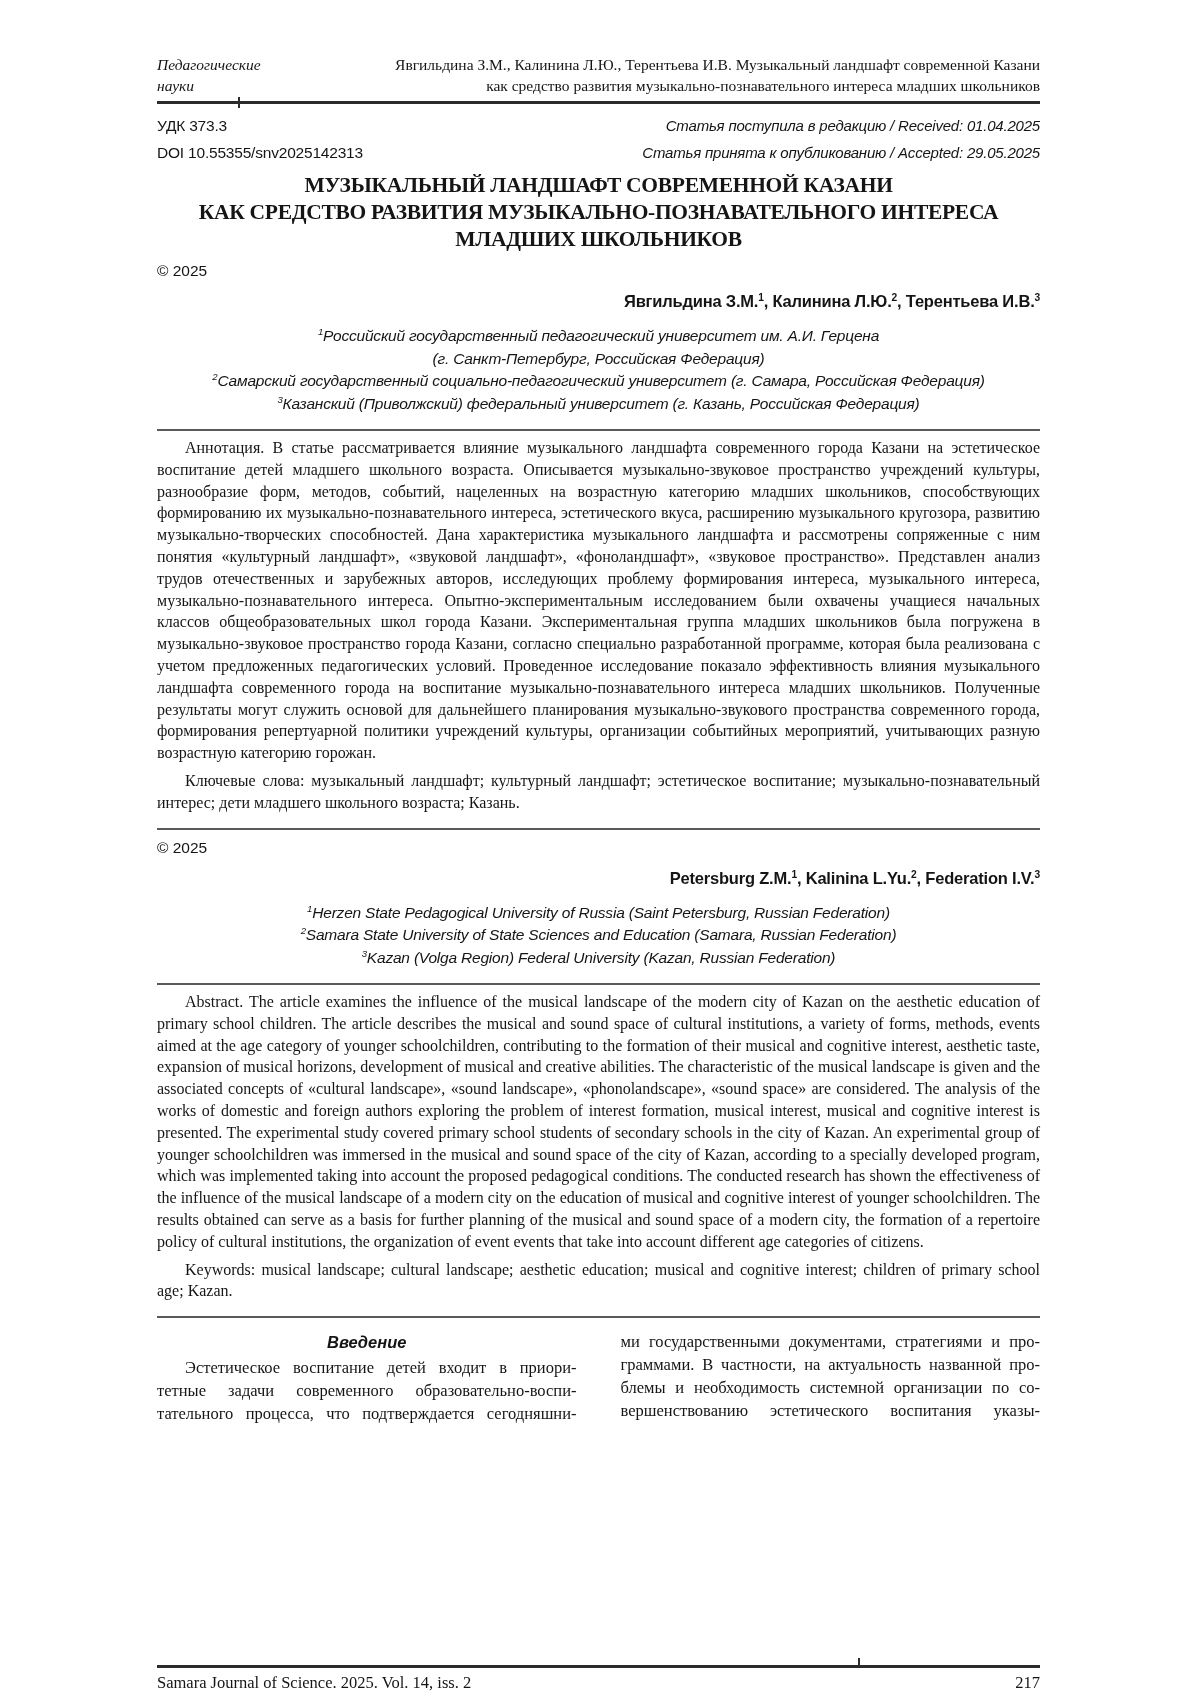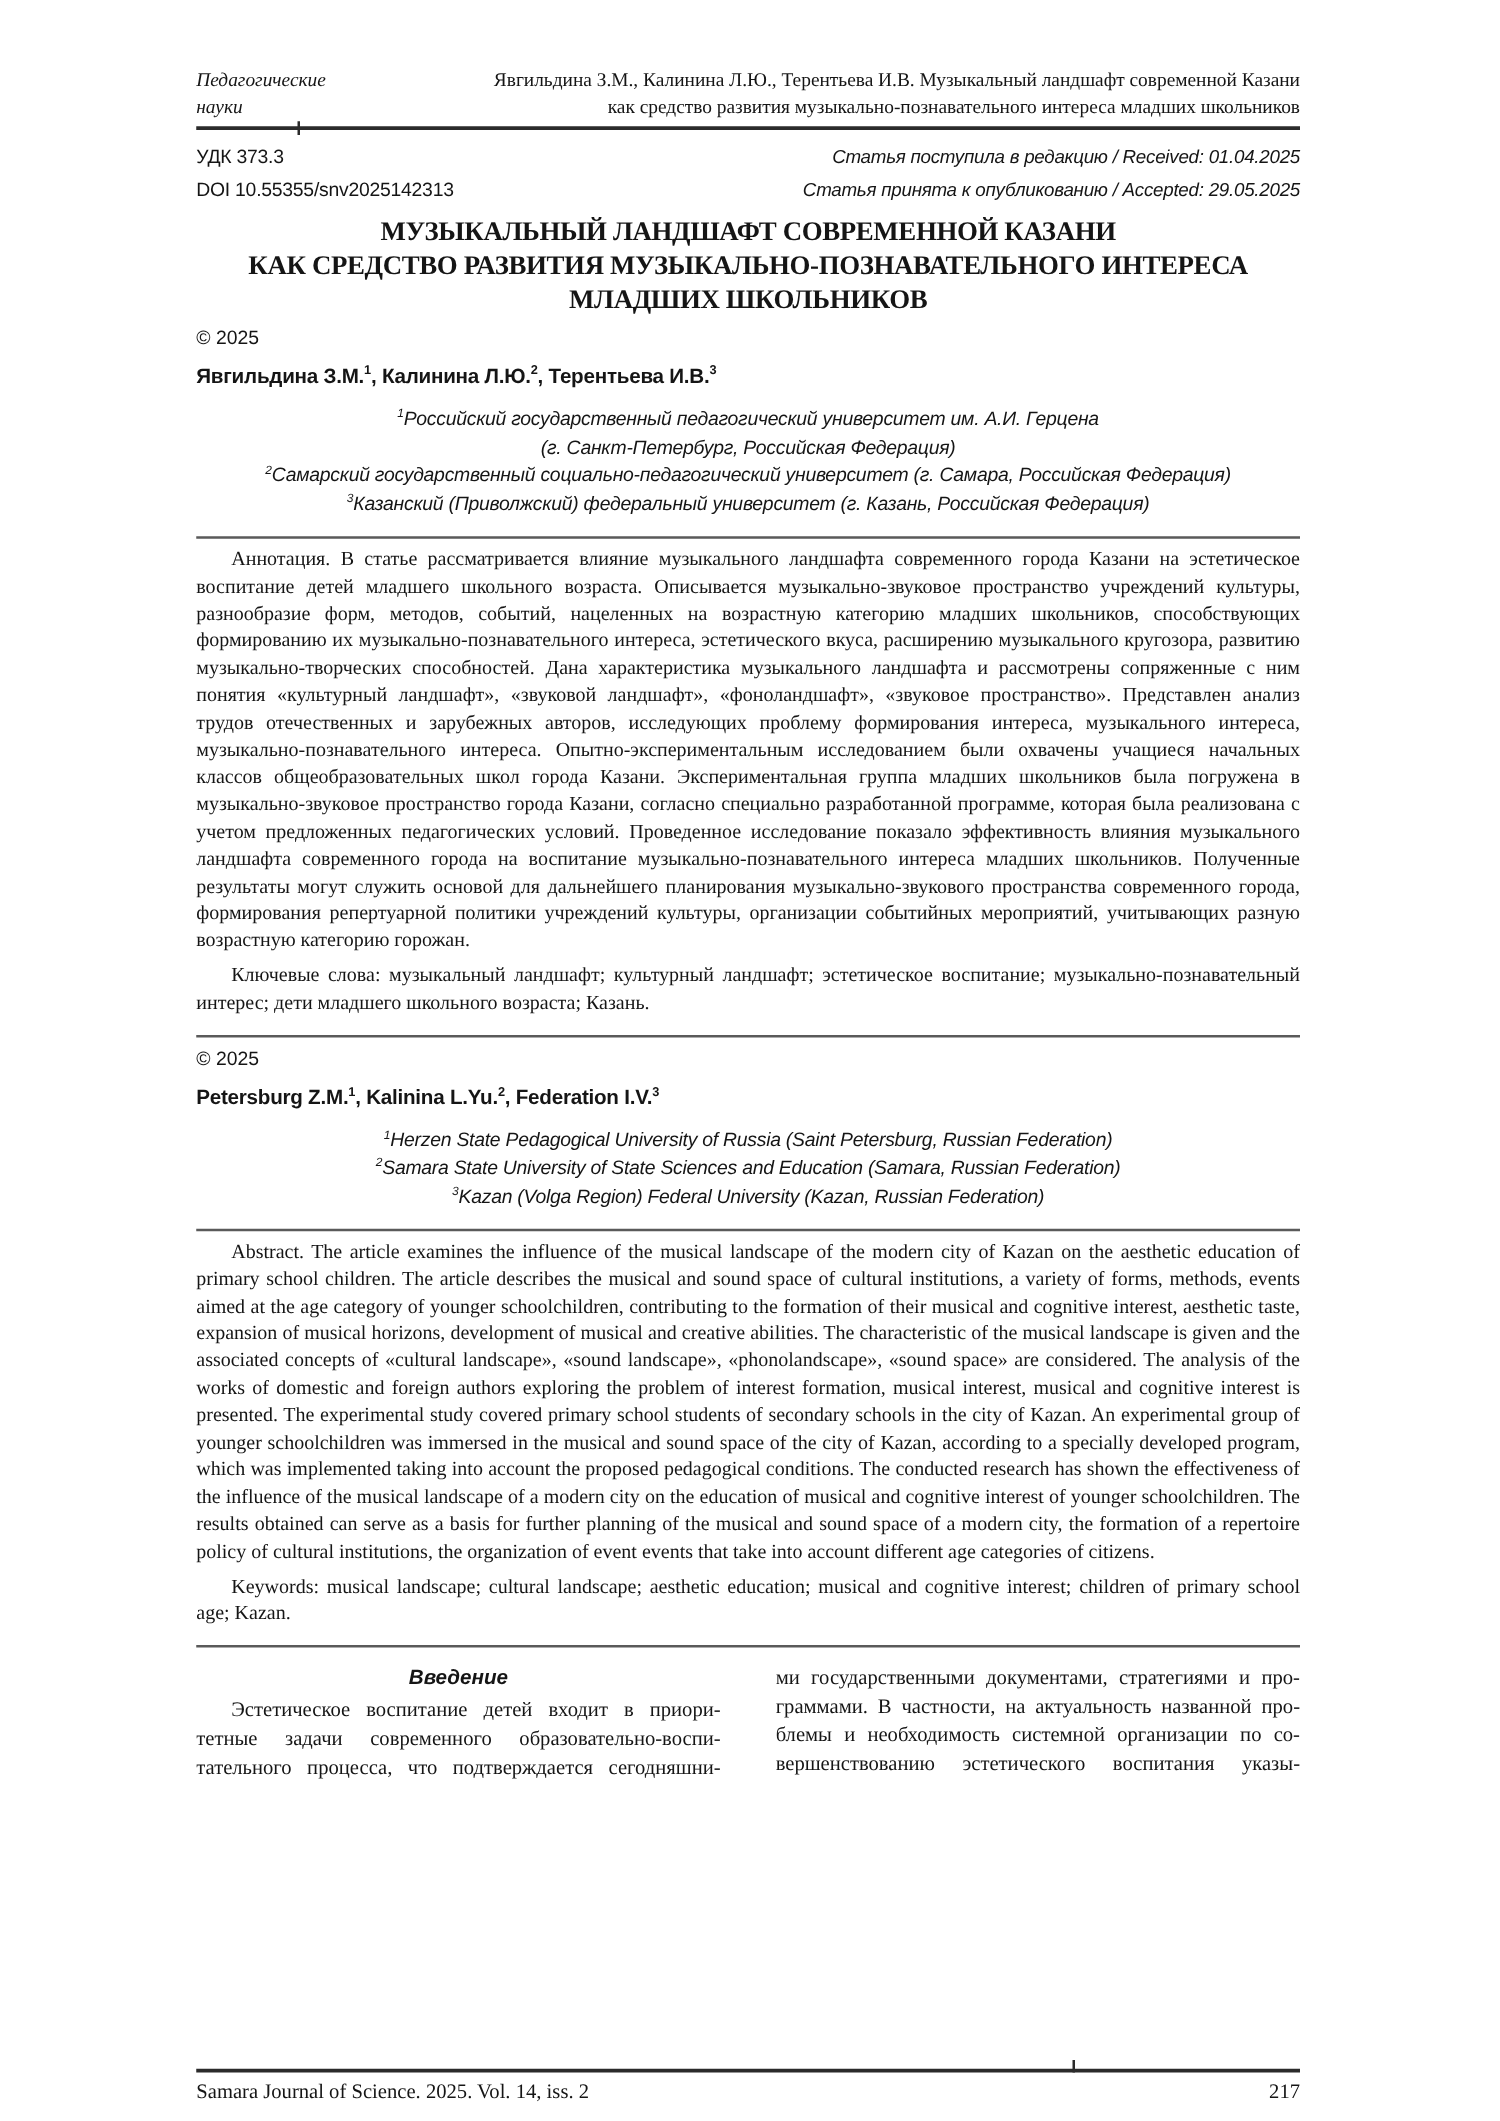--- a/index.html
+++ b/index.html
@@ -24,39 +24,39 @@
 
   
   .meta { margin-top:13px; font-family:"Liberation Sans", sans-serif; }
   .meta-row { display:flex; justify-content:space-between; align-items:baseline; margin-bottom:9px; }
   .meta-left { font-size:15.5px; letter-spacing:-0.2px; }
   .meta-right { font-size:15px; font-style:italic; letter-spacing:-0.2px; }
 
   
   .art-title { margin-top:10px; text-align:center; font-weight:bold; font-size:21.5px; line-height:27px; letter-spacing:-0.3px; }
   .copyright { margin-top:9px; font-family:"Liberation Sans", sans-serif; font-size:15.5px; }
-  .authors { margin-top:12px; text-align:left; font-family:"Liberation Sans", sans-serif; font-weight:bold; font-size:16.5px; letter-spacing:-0.2px; }
+  .authors { margin-top:12px; text-align:right; font-family:"Liberation Sans", sans-serif; font-weight:bold; font-size:16.5px; letter-spacing:-0.2px; }
   .affils { margin-top:14px; text-align:center; font-family:"Liberation Sans", sans-serif; font-style:italic; font-size:15.5px; line-height:22.5px; letter-spacing:-0.2px; }
   sup { font-size:0.62em; line-height:0; }
 
   .rule-thin { height:2px; background:#5a5a5a; margin-top:14px; }
 
   
   .para { margin-top:6px; font-size:16px; line-height:21.8px; text-align:justify; text-indent:28px; }
   .ilead { }
 
   
   .twocol { display:flex; gap:44px; margin-top:13px; }
   .col { flex:1; min-width:0; }
   .intro-heading { text-align:center; font-family:"Liberation Sans", sans-serif; font-weight:bold; font-style:italic; font-size:16.5px; line-height:23px; margin-bottom:3px; }
   .jline { font-size:16.5px; line-height:22.8px; text-align:justify; text-align-last:justify; white-space:nowrap; overflow:hidden; }
   .jline.indent { padding-left:28px; }
 
   
-  .footer { position:absolute; left:157px; right:160px; bottom:12px; background:#fff; padding-top:3px; }
+  .footer { position:absolute; left:157px; right:160px; bottom:2px; background:#fff; padding-top:3px; }
   .footer-rule { position:relative; height:3px; background:#2b2b2b; }
   .footer-rule .tick { position:absolute; left:701px; top:-7px; width:2px; height:10px; background:#2b2b2b; }
   .footer-row { display:flex; justify-content:space-between; font-size:16.5px; line-height:24px; margin-top:3px; }
 </style>
 </head>
 <body>
 
 <div class="page">
   <div class="content">
 

